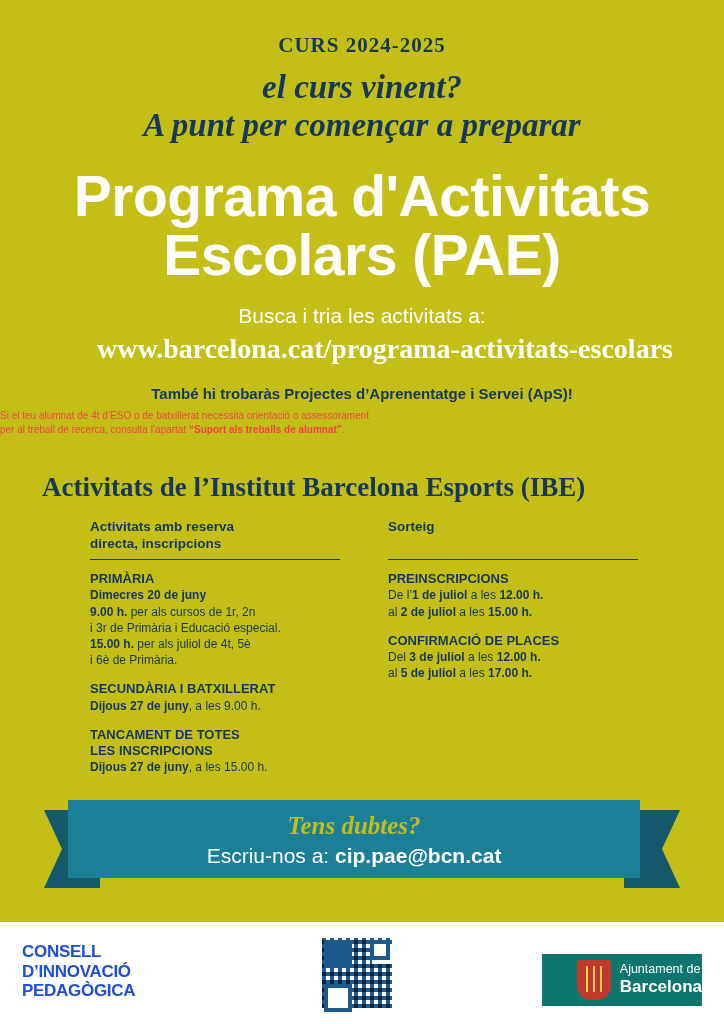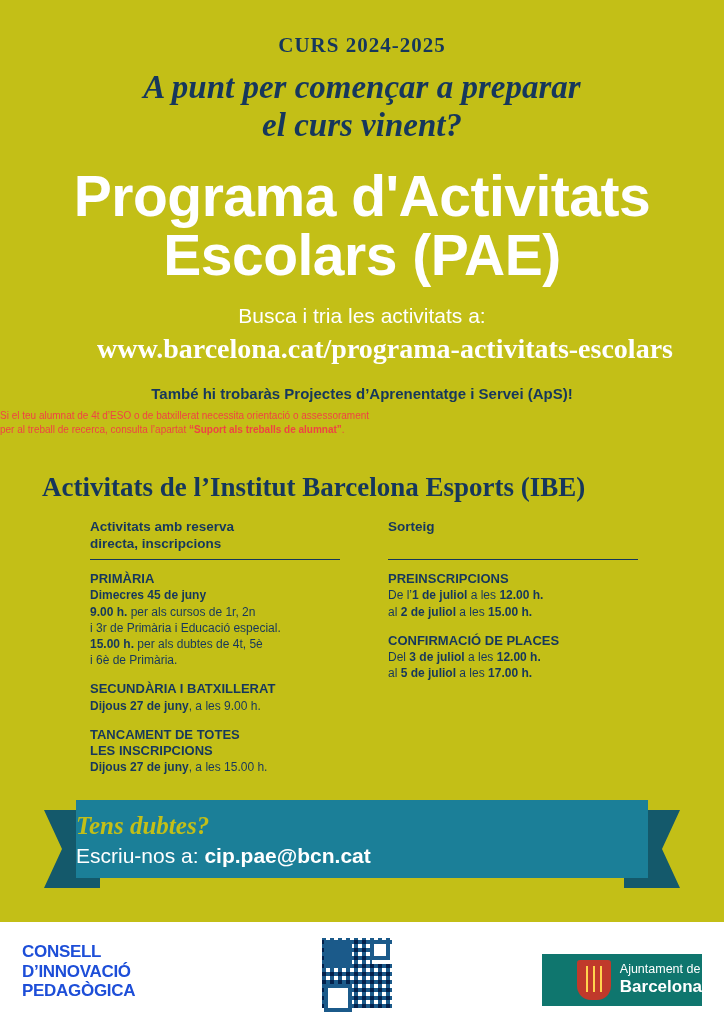--- a/index.html
+++ b/index.html
@@ -145,24 +145,24 @@
   .ribbon-tail-l, .ribbon-tail-r {
     position: absolute;
     top: 10px;
     width: 56px; height: 78px;
     background: #14596b;
   }
   .ribbon-tail-l { left: 44px; clip-path: polygon(0 0, 100% 0, 100% 100%, 0 100%, 18px 50%); }
   .ribbon-tail-r { right: 44px; clip-path: polygon(0 0, 100% 0, calc(100% - 18px) 50%, 100% 100%, 0 100%); }
   .ribbon {
     position: absolute;
-    left: 76px; top: 0;
+    left: 68px; top: 0;
     width: 572px; height: 78px;
     background: #1b7f98;
-    text-align: left;
+    text-align: center;
   }
   .ribbon-title {
     font-family: "Liberation Serif", serif;
     font-weight: bold;
     font-style: italic;
     font-size: 25px;
     color: #c3bf17;
     padding-top: 12px;
   }
   .ribbon-sub {
@@ -250,22 +250,22 @@
 <body>
 
 <div class="poster">
   <div class="yellow-bg"></div>
 
   <div class="content">
 
     <div class="curs">CURS 2024-2025</div>
 
     <div class="headline">
+      <div>el curs vinent?</div>
       <div>A punt per començar a preparar</div>
-      <div>el curs vinent?</div>
     </div>
 
 
     <div class="title">
       <div>Programa d'Activitats</div>
       <div>Escolars (PAE)</div>
     </div>
 
     <div class="busca">Busca i tria les activitats a:</div>
     <div class="url">www.barcelona.cat/programa-activitats-escolars</div>
@@ -285,24 +285,24 @@
 
       <div class="col left">
         <div class="col-head">
           <div>Activitats amb reserva</div>
           <div>directa, inscripcions</div>
         </div>
         <div class="rule"></div>
 
         <div class="blk">
           <div class="blk-title">PRIMÀRIA</div>
-          <div class="blk-line"><b>Dimecres 45 de juny</b></div>
+          <div class="blk-line"><b>Dimecres 20 de juny</b></div>
           <div class="blk-line"><b>9.00 h.</b><span> per als cursos de 1r, 2n</span></div>
           <div class="blk-line"><span>i 3r de Primària i Educació especial.</span></div>
-          <div class="blk-line"><b>15.00 h.</b><span> per als dubtes de 4t, 5è</span></div>
+          <div class="blk-line"><b>15.00 h.</b><span> per als juliol de 4t, 5è</span></div>
           <div class="blk-line"><span>i 6è de Primària.</span></div>
         </div>
 
         <div class="blk">
           <div class="blk-title">SECUNDÀRIA I BATXILLERAT</div>
           <div class="blk-line"><b>Dijous 27 de juny</b><span>, a les 9.00 h.</span></div>
         </div>
 
         <div class="blk">
           <div class="blk-title">TANCAMENT DE TOTES</div>

